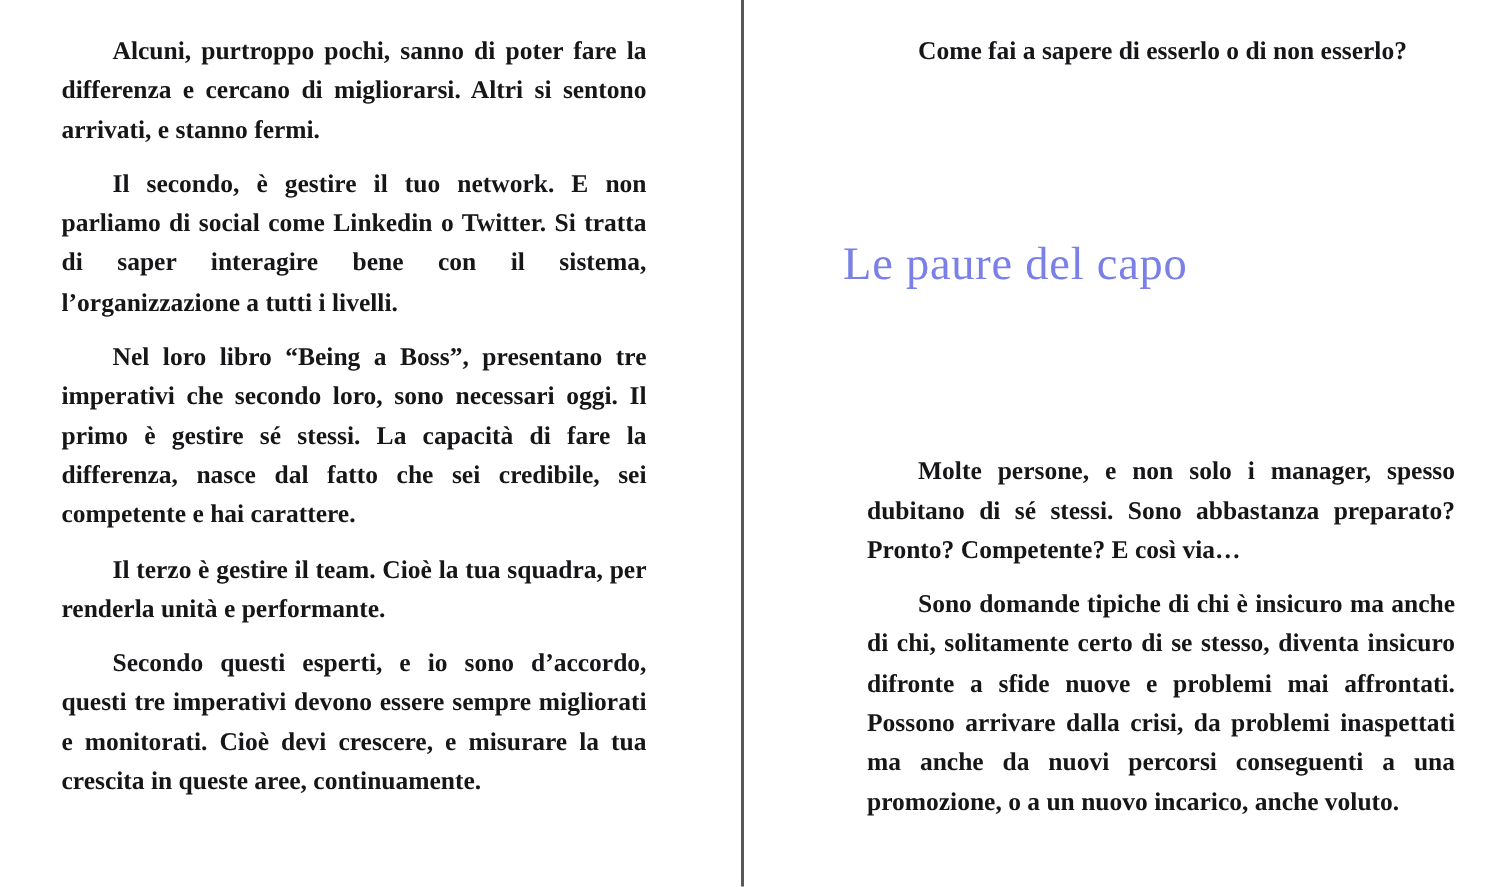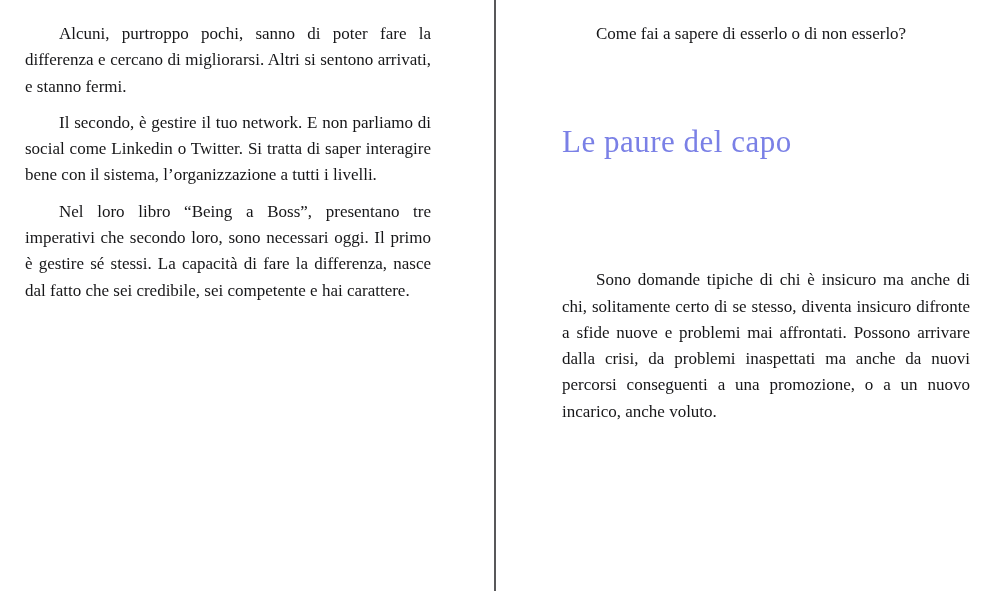--- a/index.html
+++ b/index.html
@@ -21,57 +21,61 @@
   .page {
     position: absolute;
     top: 21px;
     font-family: "Liberation Serif", "DejaVu Serif", serif;
     font-size: 17px;
     line-height: 26.3px;
     color: var(--body);
     text-align: justify;
   }
   .page p {
-    margin: 0 0 10px 0;
+    margin: 0 0 10px 16px;
     text-indent: 34px;
+    font-weight: bold;
   }
   .page-left  { left: 25px;  width: 406px; }
   .page-right { left: 562px; width: 408px; }
   .divider {
     position: absolute;
     left: 494px;
     top: 0;
     width: 1.5px;
     height: 591px;
     background: var(--divider);
   }
   .chapter-heading {
     font-family: "Liberation Serif", "DejaVu Serif", serif;
     font-weight: normal;
     font-size: 31px;
     line-height: 40px;
     letter-spacing: 0.5px;
     color: var(--heading);
-    margin: 75px 0 105px 0;
+    margin: 109px 0 105px 0;
     text-indent: 0;
     text-align: left;
   }
 </style>
 </head>
 <body>
 
 <div class="spread">
 
   <div class="page page-left">
     <p>Alcuni, purtroppo pochi, sanno di poter fare la differenza e cercano di migliorarsi. Altri si sentono arrivati, e stanno fermi.</p>
     <p>Il secondo, è gestire il tuo network. E non parliamo di social come Linkedin o Twitter. Si tratta di saper interagire bene con il sistema, l’organizzazione a tutti i livelli.</p>
     <p>Nel loro libro “Being a Boss”, presentano tre imperativi che secondo loro, sono necessari oggi. Il primo è gestire sé stessi. La capacità di fare la differenza, nasce dal fatto che sei credibile, sei competente e hai carattere.</p>
+    <p>Il terzo è gestire il team. Cioè la tua squadra, per renderla unità e performante.</p>
+    <p>Secondo questi esperti, e io sono d’accordo, questi tre imperativi devono essere sempre migliorati e monitorati. Cioè devi crescere, e misurare la tua crescita in queste aree, continuamente.</p>
   </div>
 
   <div class="divider"></div>
 
   <div class="page page-right">
     <p>Come fai a sapere di esserlo o di non esserlo?</p>
     <h1 class="chapter-heading">Le paure del capo</h1>
+    <p>Molte persone, e non solo i manager, spesso dubitano di sé stessi. Sono abbastanza preparato? Pronto? Competente? E così via…</p>
     <p>Sono domande tipiche di chi è insicuro ma anche di chi, solitamente certo di se stesso, diventa insicuro difronte a sfide nuove e problemi mai affrontati. Possono arrivare dalla crisi, da problemi inaspettati ma anche da nuovi percorsi conseguenti a una promozione, o a un nuovo incarico, anche voluto.</p>
   </div>
 
 </div>
 
 </body></html>

